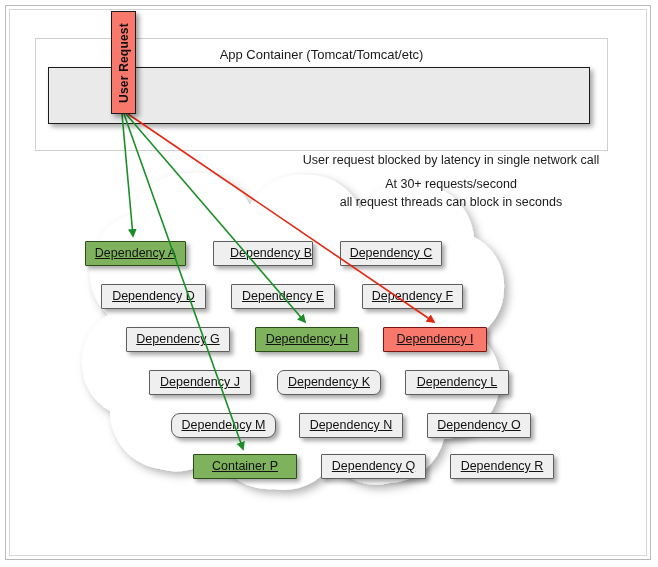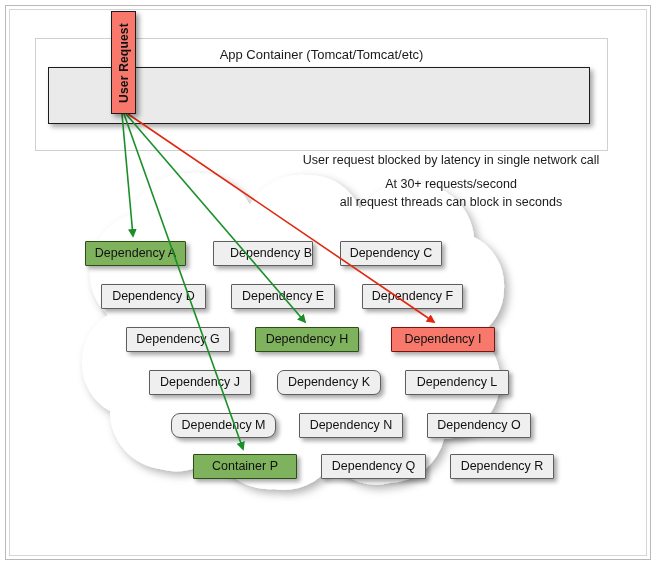--- a/index.html
+++ b/index.html
@@ -109,29 +109,29 @@
     text-align: center;
     font-size: 12.5px;
     color: #111111;
     background: #efefef;
     border: 1.3px solid #5e5e5e;
     box-sizing: border-box;
     box-shadow: 3px 3px 4px rgba(0,0,0,0.34);
     border-radius: 1px;
     z-index: 20;
     white-space: nowrap;
+    text-decoration: underline;
   }
   .dep.green {
     background: #7fb25c;
     border-color: #2c4d16;
   }
   .dep.red {
     background: #f8796c;
     border-color: #7a1410;
-    margin-left: 8px;
   }
   
   .arrows {
     position: absolute;
     left: 0; top: 0;
     width: 658px; height: 567px;
     z-index: 30;
     pointer-events: none;
   }
 </style>

